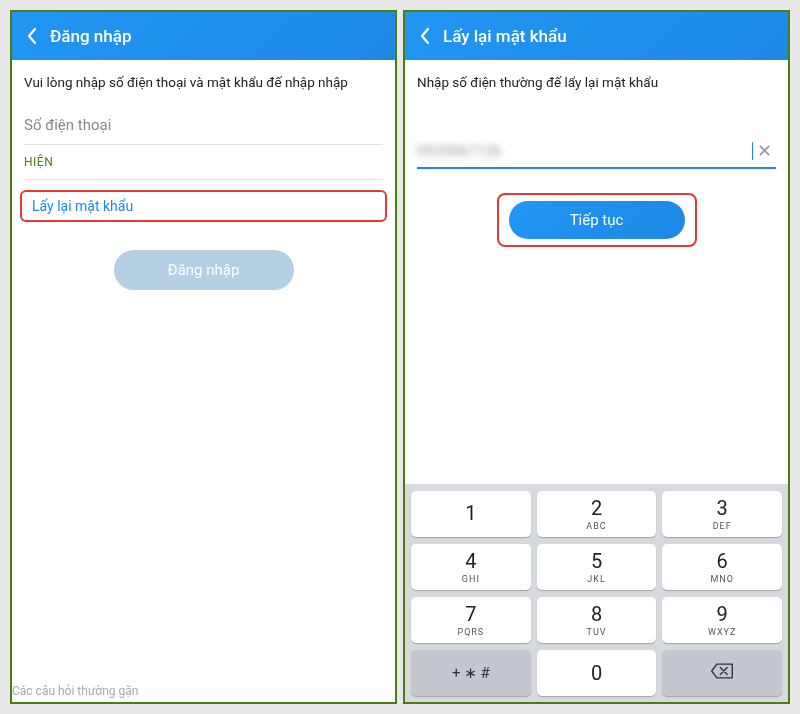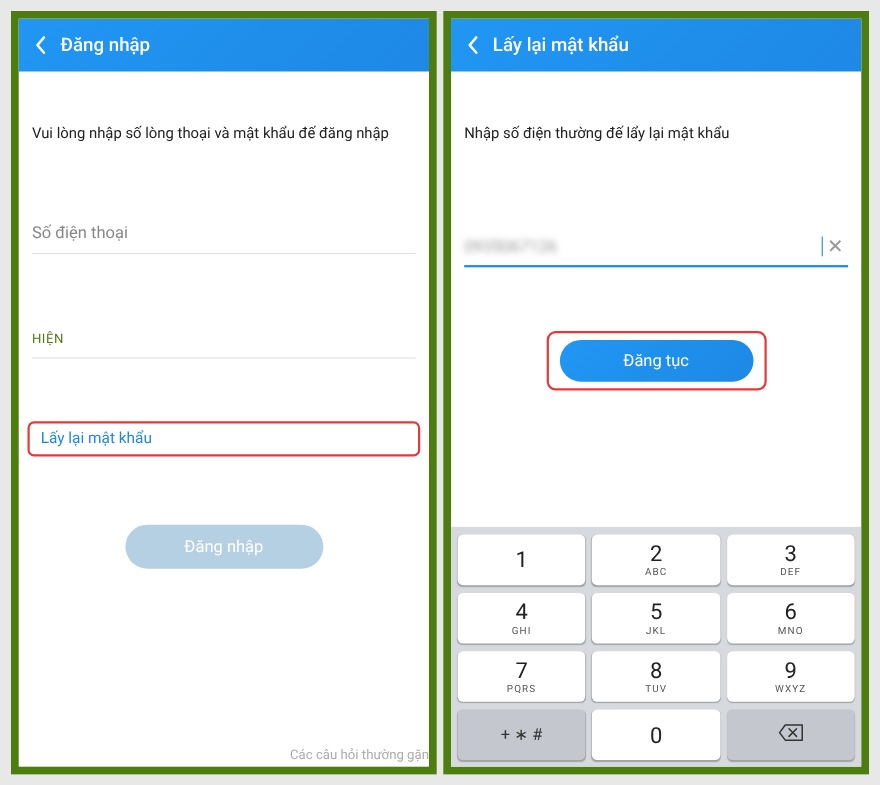--- a/index.html
+++ b/index.html
@@ -1,32 +1,32 @@
 <!DOCTYPE html>
 <html><head>
   <meta charset="utf-8">
   <style>
     * { box-sizing: border-box; margin: 0; padding: 0; font-family: -apple-system, BlinkMacSystemFont, "Segoe UI", Roboto, Arial, sans-serif; }
     body { background: #e8e8e8; display: flex; justify-content: center; align-items: center; min-height: 714px; }
     .container { display: flex; gap: 6px; width: 800px; height: 714px; padding: 10px; background: #e8e8e8; }
-    .phone { flex: 1; background: #fff; border: 7px solid #4d7c0f; overflow: hidden; display: flex; flex-direction: column; gap: 34px; }
+    .phone { flex: 1; background: #fff; border: 2px solid #4d7c0f; overflow: hidden; display: flex; flex-direction: column; }
     .header { background: #1e90ff; background: linear-gradient(135deg, #2196f3, #1e88e5); height: 48px; display: flex; align-items: center; padding: 0 10px; color: #fff; }
     .back-icon { width: 20px; height: 28px; display: flex; align-items: center; justify-content: center; cursor: pointer; }
     .back-icon svg { stroke: #fff; }
     .header-title { font-size: 17px; font-weight: 500; margin-left: 8px; }
     .instruction { padding: 14px 12px 16px; font-size: 13.5px; color: #222; }
-    .input-row { display: flex; align-items: center; border-bottom: 1px solid #e0e0e0; margin: 13px 12px; padding: 10px 0; }
+    .input-row { display: flex; align-items: center; border-bottom: 1px solid #e0e0e0; margin: 0 12px; padding: 10px 0; }
     .input-row input { border: none; outline: none; flex: 1; font-size: 15px; color: #222; background: transparent; }
     .input-row input::placeholder { color: #888; }
     .input-toggle { font-size: 12px; color: #4d7c0f; letter-spacing: 0.5px; cursor: pointer; }
     .forgot-link { color: #1e88e5; font-size: 14px; padding: 14px 12px 4px; display: inline-block; cursor: pointer; }
     .highlight-wrap-forgot { margin: 10px 8px 0 8px; display: inline-block; padding: 2px 4px; border: 2px solid #e53935; border-radius: 6px; }
     .highlight-wrap-forgot .forgot-link { padding: 4px 6px; }
     .login-btn { margin: 28px auto 0; display: block; width: 180px; height: 40px; border-radius: 20px; background: #b6d0e3; border: none; color: #fff; font-size: 15px; cursor: pointer; }
-    .faq-footer { text-align: right; color: #aaa; font-size: 12px; padding-bottom: 4px; margin-top: auto; }
+    .faq-footer { text-align: left; color: #aaa; font-size: 12px; padding-bottom: 4px; margin-top: auto; }
     
     .phone-input-row { display: flex; align-items: center; border-bottom: 2px solid #1e88e5; margin: 28px 12px 0; padding: 6px 0; }
     .phone-input-row .blurred { flex: 1; color: #999; font-size: 15px; filter: blur(3px); user-select: none; }
     .clear-x { color: #999; font-size: 18px; padding: 0 4px; cursor: pointer; font-weight: 300; }
     .cursor-bar { width: 1px; height: 18px; background: #1e88e5; margin-left: 2px; }
     .continue-wrap { margin: 24px auto 0; display: flex; justify-content: center; }
     .continue-hl { border: 2px solid #e53935; border-radius: 8px; padding: 6px 10px; display: inline-block; }
     .continue-btn { width: 176px; height: 38px; border-radius: 20px; background: linear-gradient(135deg, #2196f3, #1e88e5); border: none; color: #fff; font-size: 15px; cursor: pointer; }
     
     .keypad { margin-top: auto; background: #d6d9de; padding: 7px 6px 6px; }
@@ -47,21 +47,21 @@
 
   <div class="phone">
     <div class="header">
       <div class="back-icon">
         <svg width="12" height="18" viewBox="0 0 12 18" fill="none">
             <path d="M9 2 L3 9 L9 16" stroke-width="2.2" stroke-linecap="round" stroke-linejoin="round"></path>
           </svg>
       </div>
       <div class="header-title">Đăng nhập</div>
     </div>
-    <div class="instruction">Vui lòng nhập số lòng thoại và mật khẩu đế đăng nhập</div>
+    <div class="instruction">Vui lòng nhập số điện thoại và mật khẩu đế nhập nhập</div>
     <div class="input-row">
       <input type="text" placeholder="Số điện thoại" style="">
     </div>
     <div class="input-row">
       <span class="input-toggle">HIỆN</span>
     </div>
     <div class="highlight-wrap-forgot">
       <span class="forgot-link">Lấy lại mật khẩu</span>
     </div>
     <button class="login-btn">Đăng nhập</button>
@@ -78,21 +78,21 @@
       <div class="header-title">Lấy lại mật khẩu</div>
     </div>
     <div class="instruction">Nhập số điện thường đế lẩy lại mật khẩu</div>
     <div class="phone-input-row">
       <span class="blurred">0935067126</span>
       <span class="cursor-bar"></span>
       <span class="clear-x">✕</span>
     </div>
     <div class="continue-wrap">
       <div class="continue-hl">
-        <button class="continue-btn">Đăng tục</button>
+        <button class="continue-btn">Tiếp tục</button>
       </div>
     </div>
 
     <div class="keypad">
       <div class="keypad-row">
         <div class="key empty-letters">
             <span class="num">1</span>
             <span class="letters"></span>
           </div>
         <div class="key">

